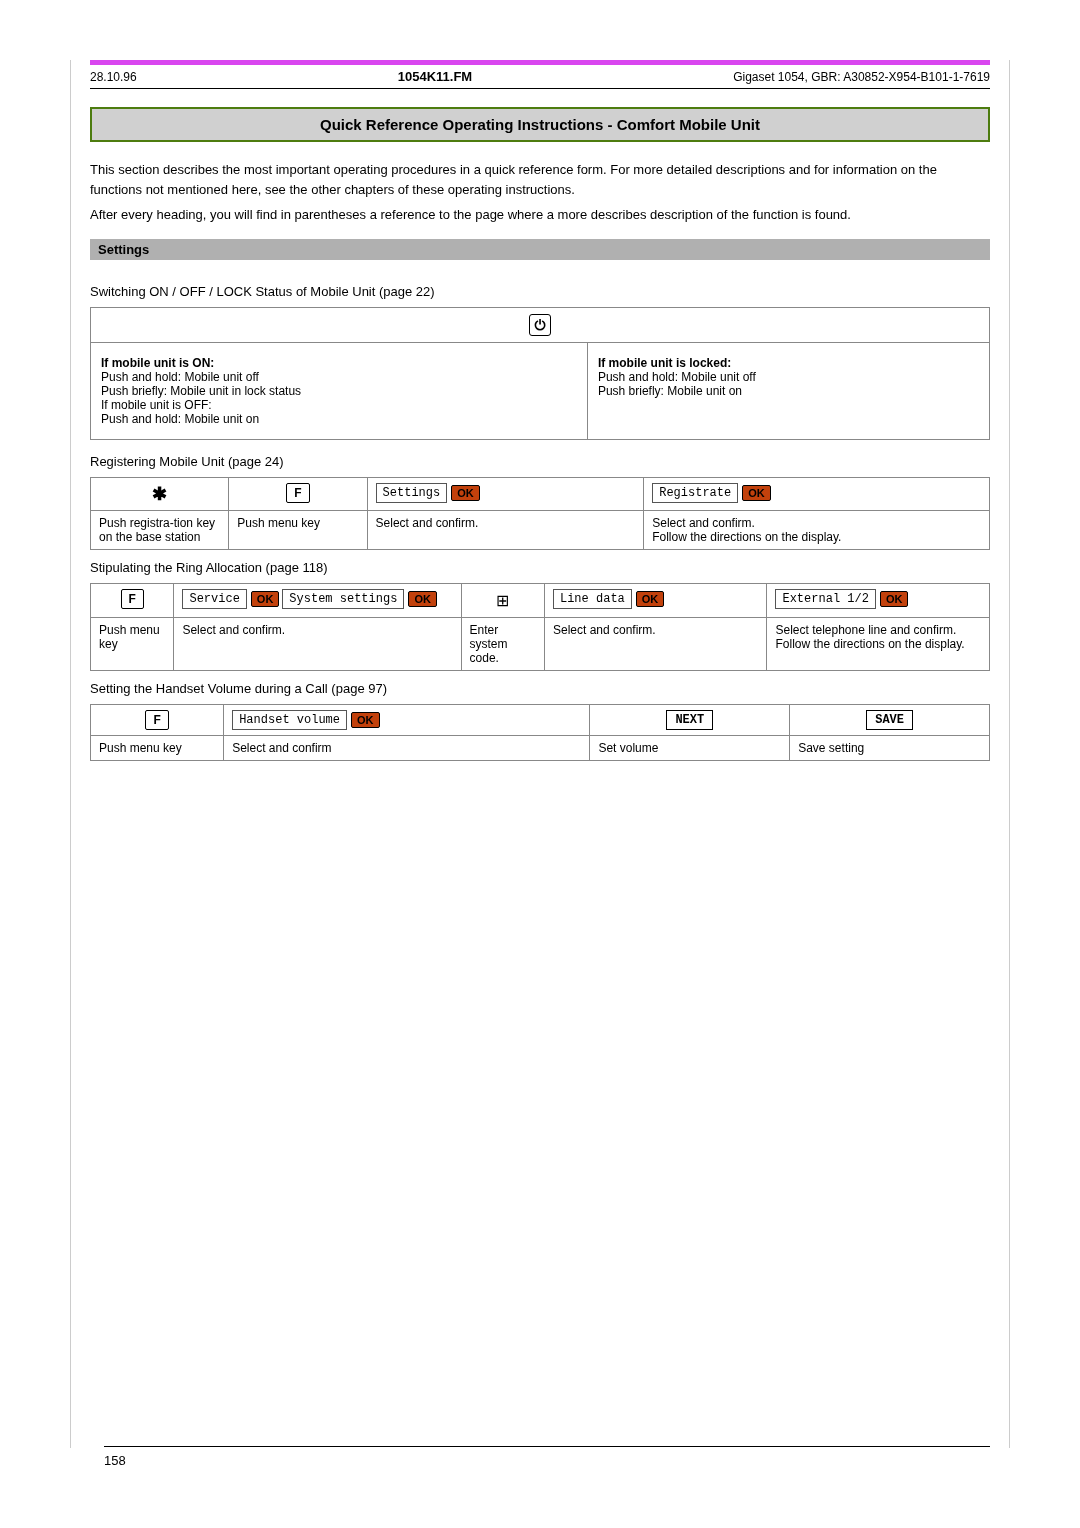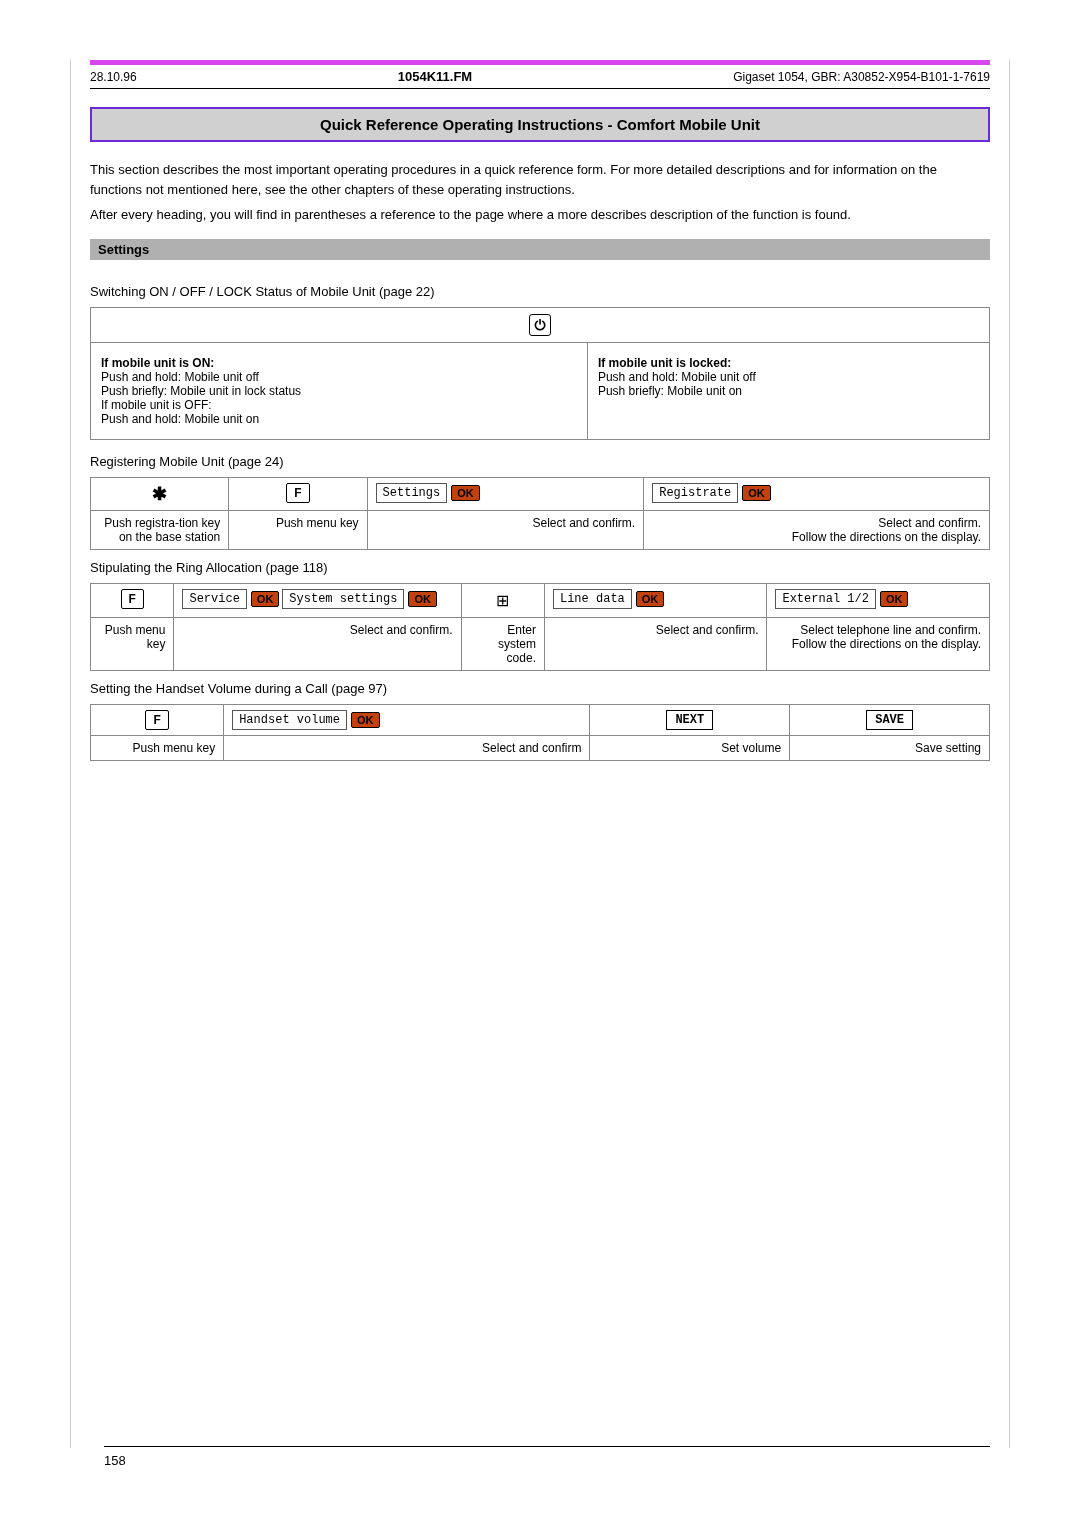--- a/index.html
+++ b/index.html
@@ -26,21 +26,21 @@
       border-bottom: 1px solid #000;
       padding: 4px 0;
       margin-bottom: 18px;
     }
     .header-left { font-size: 12px; }
     .header-center { font-size: 13px; font-weight: bold; }
     .header-right { font-size: 12px; }
 
     
     .title-box {
-      border: 2px solid #6d28d9;
+      border: 2px solid #4d7c0f;
       background: #d0d0d0;
       padding: 7px 14px;
       font-size: 15px;
       font-weight: bold;
       text-align: center;
       margin-bottom: 18px;
     }
 
     
     .intro-text {
@@ -156,21 +156,21 @@
       margin-bottom: 6px;
     }
     .steps-table td {
       border: 1px solid #888;
       padding: 5px 8px;
       font-size: 12px;
       vertical-align: top;
       text-align: center;
     }
     .steps-table td.left-align {
-      text-align: right;
+      text-align: left;
     }
 
     
     .footer {
       position: absolute;
       bottom: 60px;
       left: 104px;
       right: 90px;
     }
     .footer-line {

